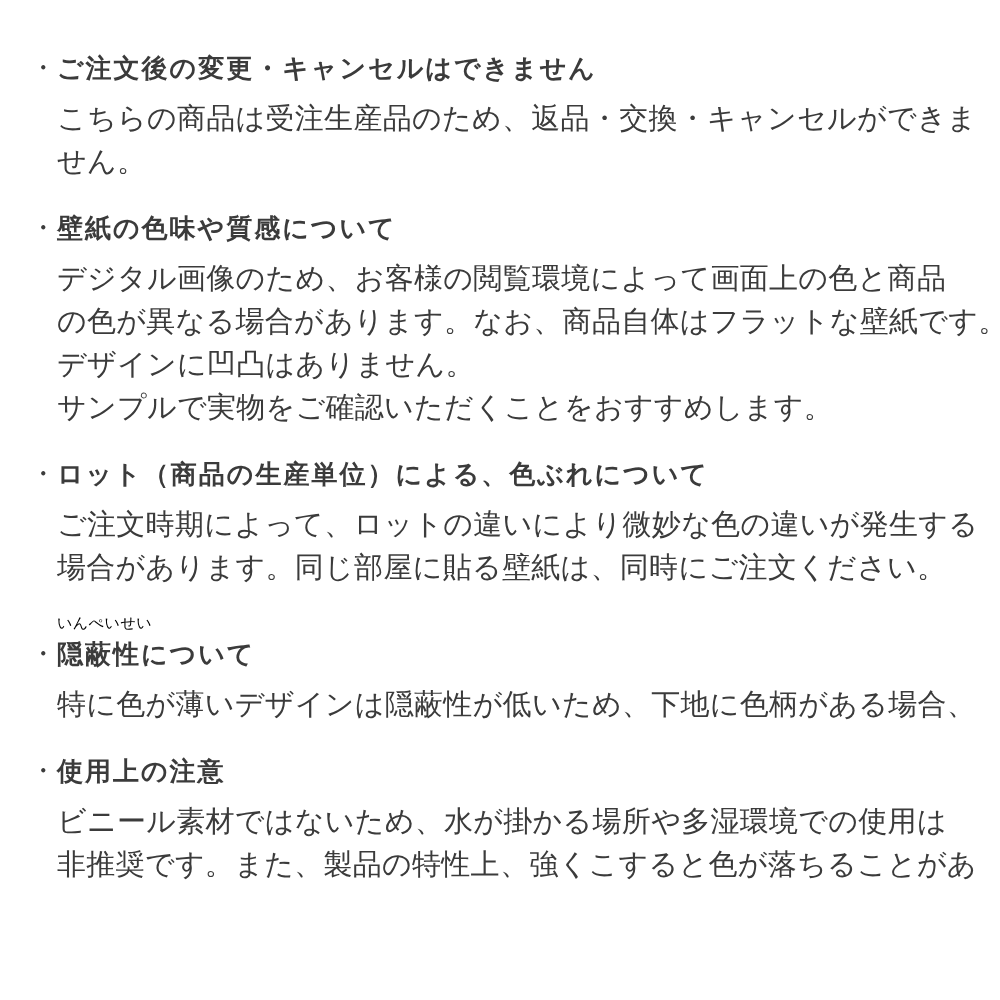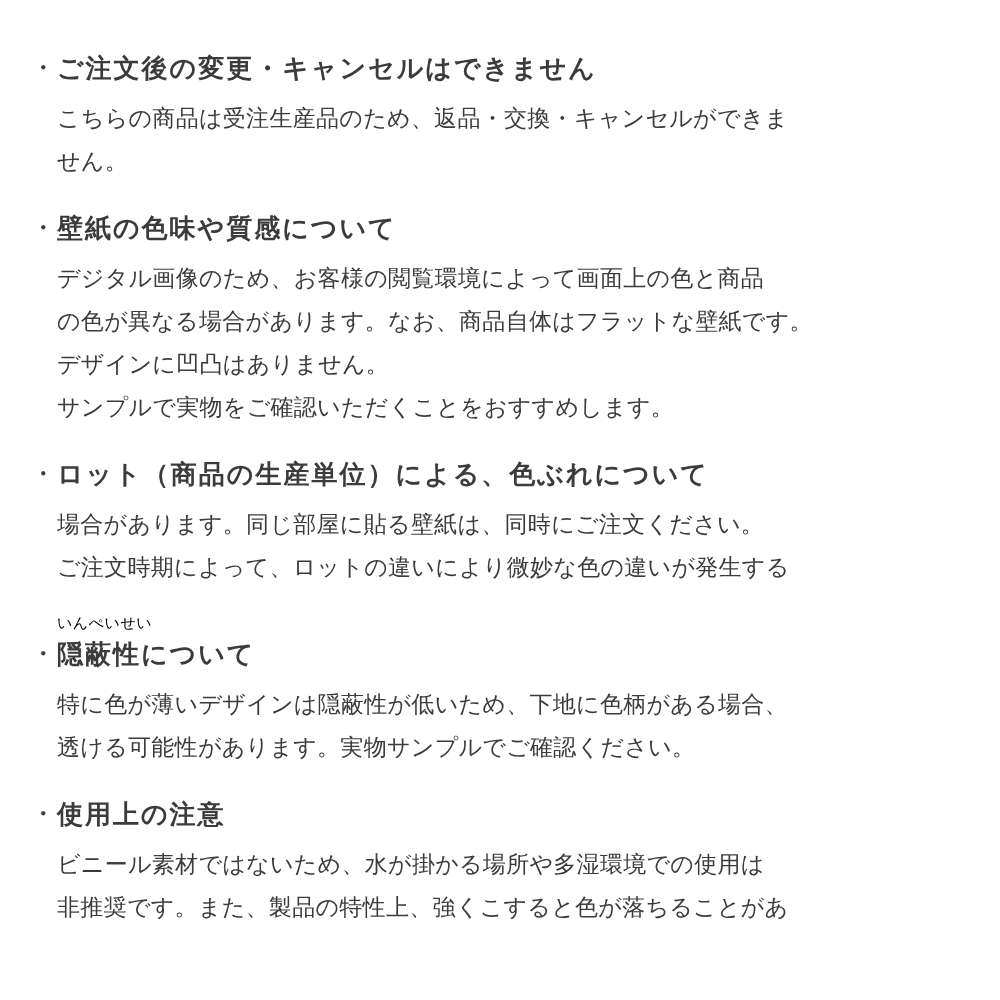--- a/index.html
+++ b/index.html
@@ -38,21 +38,21 @@
   }
   .furigana {
     margin-left: 27px;
     font-size: 15px;
     line-height: 20px;
     letter-spacing: 0.5px;
     color: #000000;
   }
   .body { margin-left: 27px; margin-top: 8px; }
   .line {
-    font-size: 23px;
+    font-size: 29px;
     line-height: 43px;
     letter-spacing: 0.3px;
     white-space: nowrap;
   }
 </style>
 </head>
 <body>
 
 <div class="page">
 
@@ -79,34 +79,33 @@
       <div class="line">サンプルで実物をご確認いただくことをおすすめします。</div>
     </div>
   </section>
 
   <section class="section">
     <div class="heading-row">
       <span class="bullet">・</span>
       <h2 class="heading">ロット（商品の生産単位）による、色ぶれについて</h2>
     </div>
     <div class="body">
+      <div class="line">ご注文時期によって、ロットの違いにより微妙な色の違いが発生する</div>
       <div class="line">場合があります。同じ部屋に貼る壁紙は、同時にご注文ください。</div>
-      <div class="line">ご注文時期によって、ロットの違いにより微妙な色の違いが発生する</div>
     </div>
   </section>
 
   <section class="section">
     <div class="furigana">いんぺいせい</div>
     <div class="heading-row">
       <span class="bullet">・</span>
       <h2 class="heading">隠蔽性について</h2>
     </div>
     <div class="body">
       <div class="line">特に色が薄いデザインは隠蔽性が低いため、下地に色柄がある場合、</div>
-      <div class="line">透ける可能性があります。実物サンプルでご確認ください。</div>
     </div>
   </section>
 
   <section class="section">
     <div class="heading-row">
       <span class="bullet">・</span>
       <h2 class="heading">使用上の注意</h2>
     </div>
     <div class="body">
       <div class="line">ビニール素材ではないため、水が掛かる場所や多湿環境での使用は</div>

